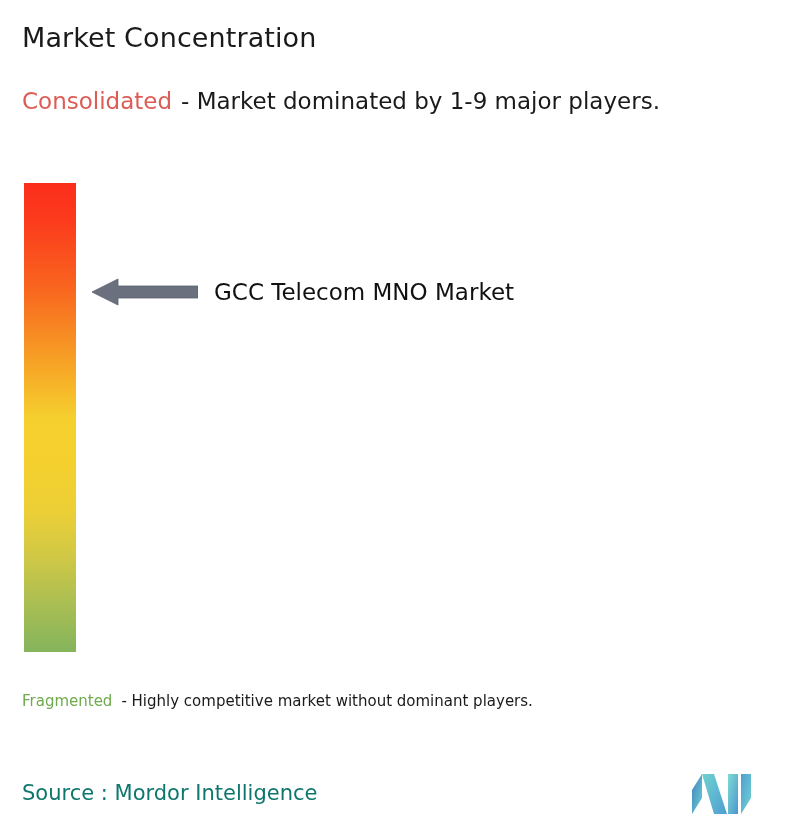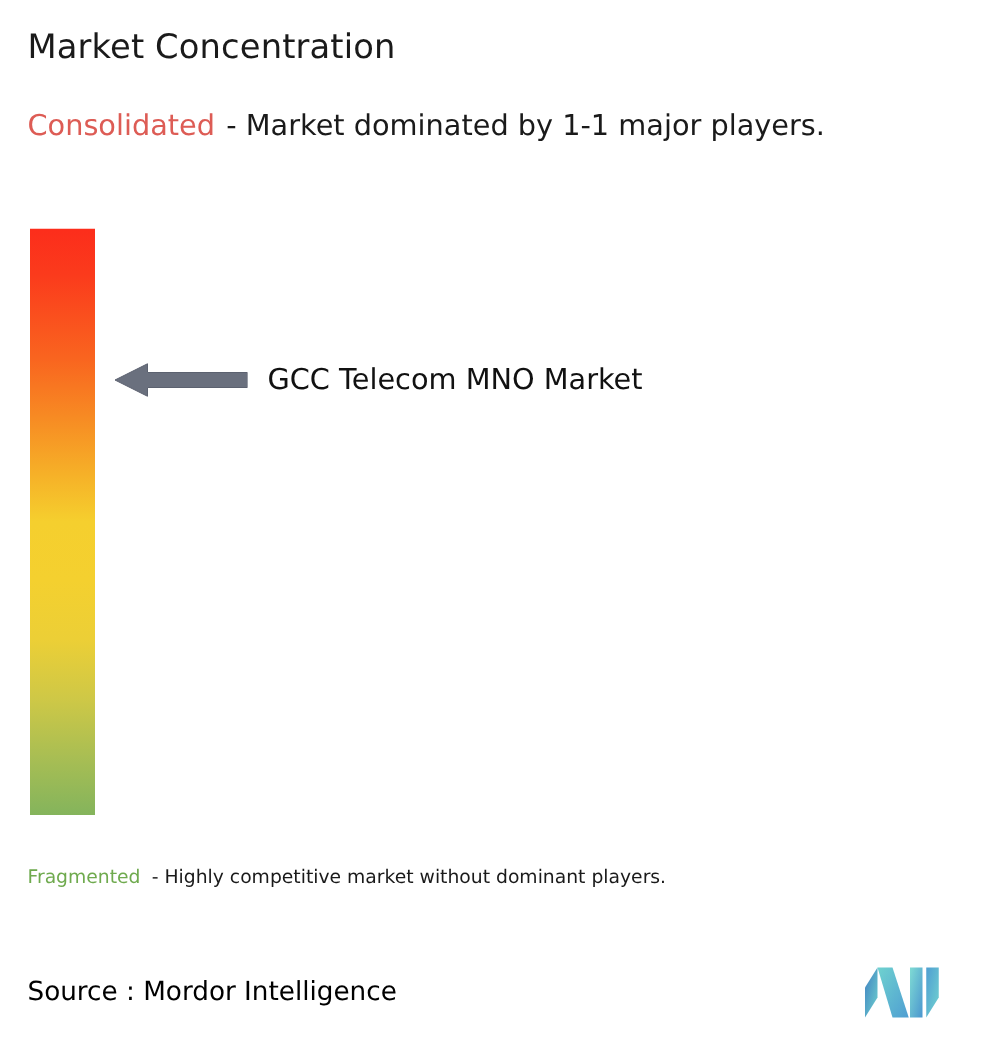--- a/index.html
+++ b/index.html
@@ -93,60 +93,59 @@
     );
   }
 
   
   .annotation {
     position: absolute;
     left: 92px;
     top: 278px;
     display: flex;
     align-items: flex-end;
-    margin-top: 12px;
   }
   .arrow-svg {
     display: block;
   }
   .annotation-label {
     margin-left: 16px;
     font-size: 23px;
     line-height: 28px;
     color: #111111;
     white-space: nowrap;
   }
 
   
   .source-text {
     position: absolute;
     left: 22px;
     top: 780px;
     font-size: 21px;
     line-height: 27px;
-    color: #000000;
+    color: #0f766e;
     white-space: nowrap;
   }
   .brand-logo {
     position: absolute;
     left: 692px;
     top: 770px;
     width: 66px;
     height: 48px;
   }
 </style>
 </head>
 <body>
 
 <div class="page">
 
   <div class="chart-title">Market Concentration</div>
 
   <div class="desc-top">
-    <span class="kw-consolidated">Consolidated</span><span class="kw-sep"></span><span>- Market dominated by 1-1 major players.</span>
+    <span class="kw-consolidated">Consolidated</span><span class="kw-sep"></span><span>- Market dominated by 1-9 major players.</span>
   </div>
 
   <div class="scale-bar"></div>
 
   <div class="annotation">
     <span>
       <svg class="arrow-svg" width="106" height="28" viewBox="0 0 106 28" xmlns="http://www.w3.org/2000/svg">
         <polygon points="0,14 26,1 26,8 106,8 106,20 26,20 26,27" fill="#6a707e" stroke="#5c6270" stroke-width="0.8"></polygon>
       </svg>
     </span>

